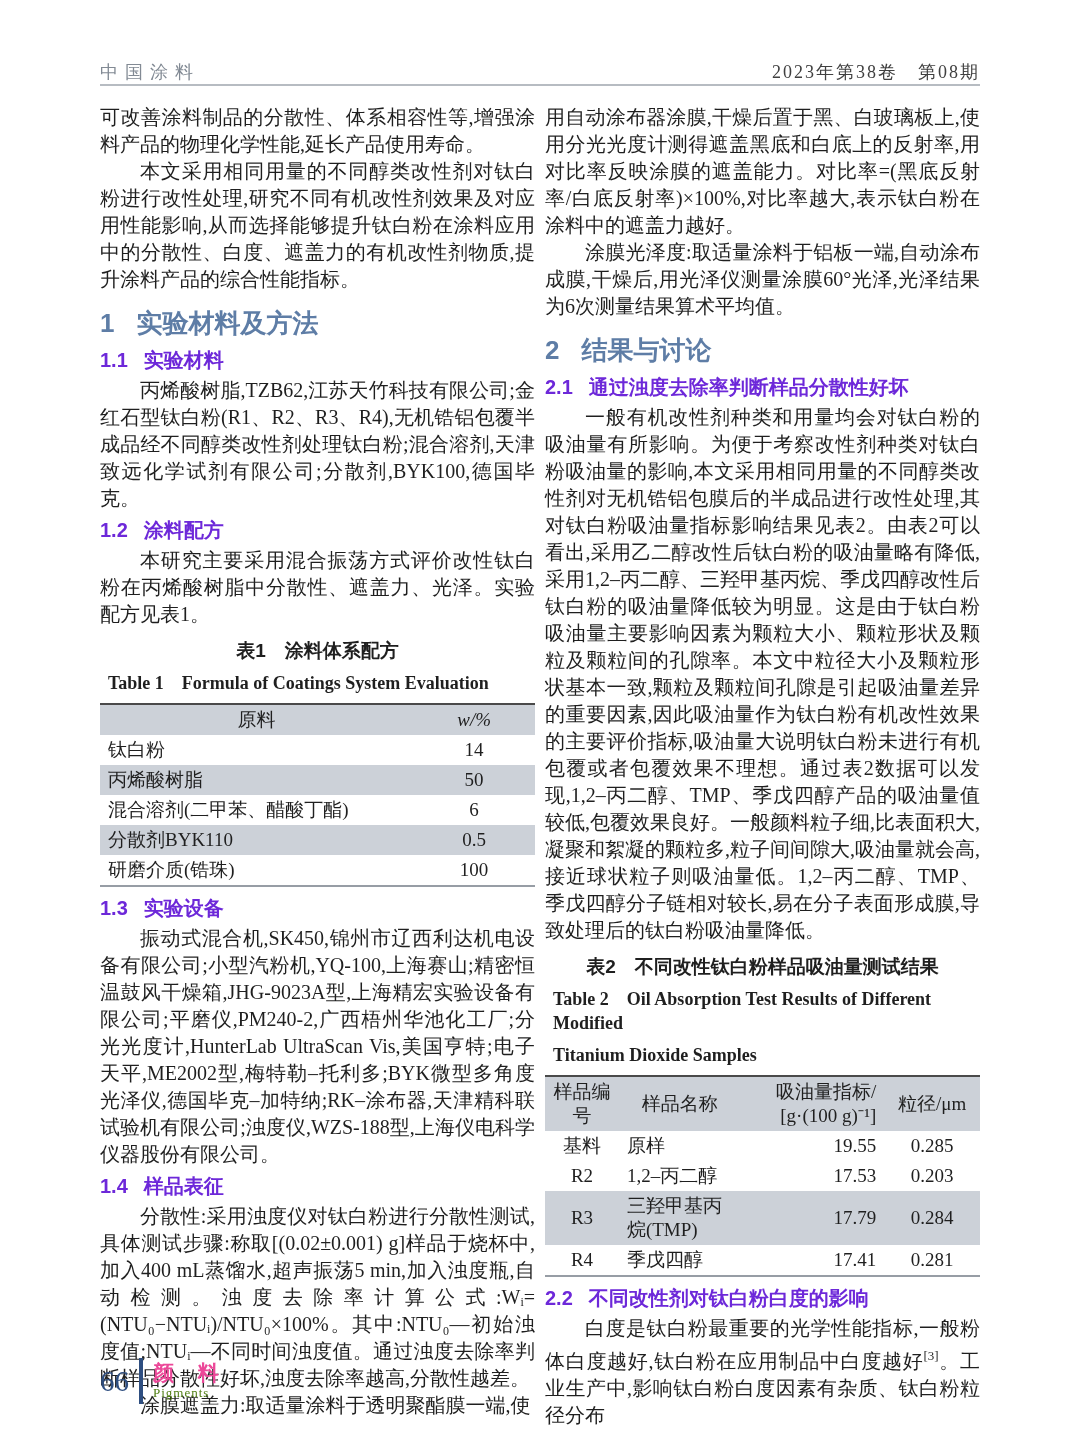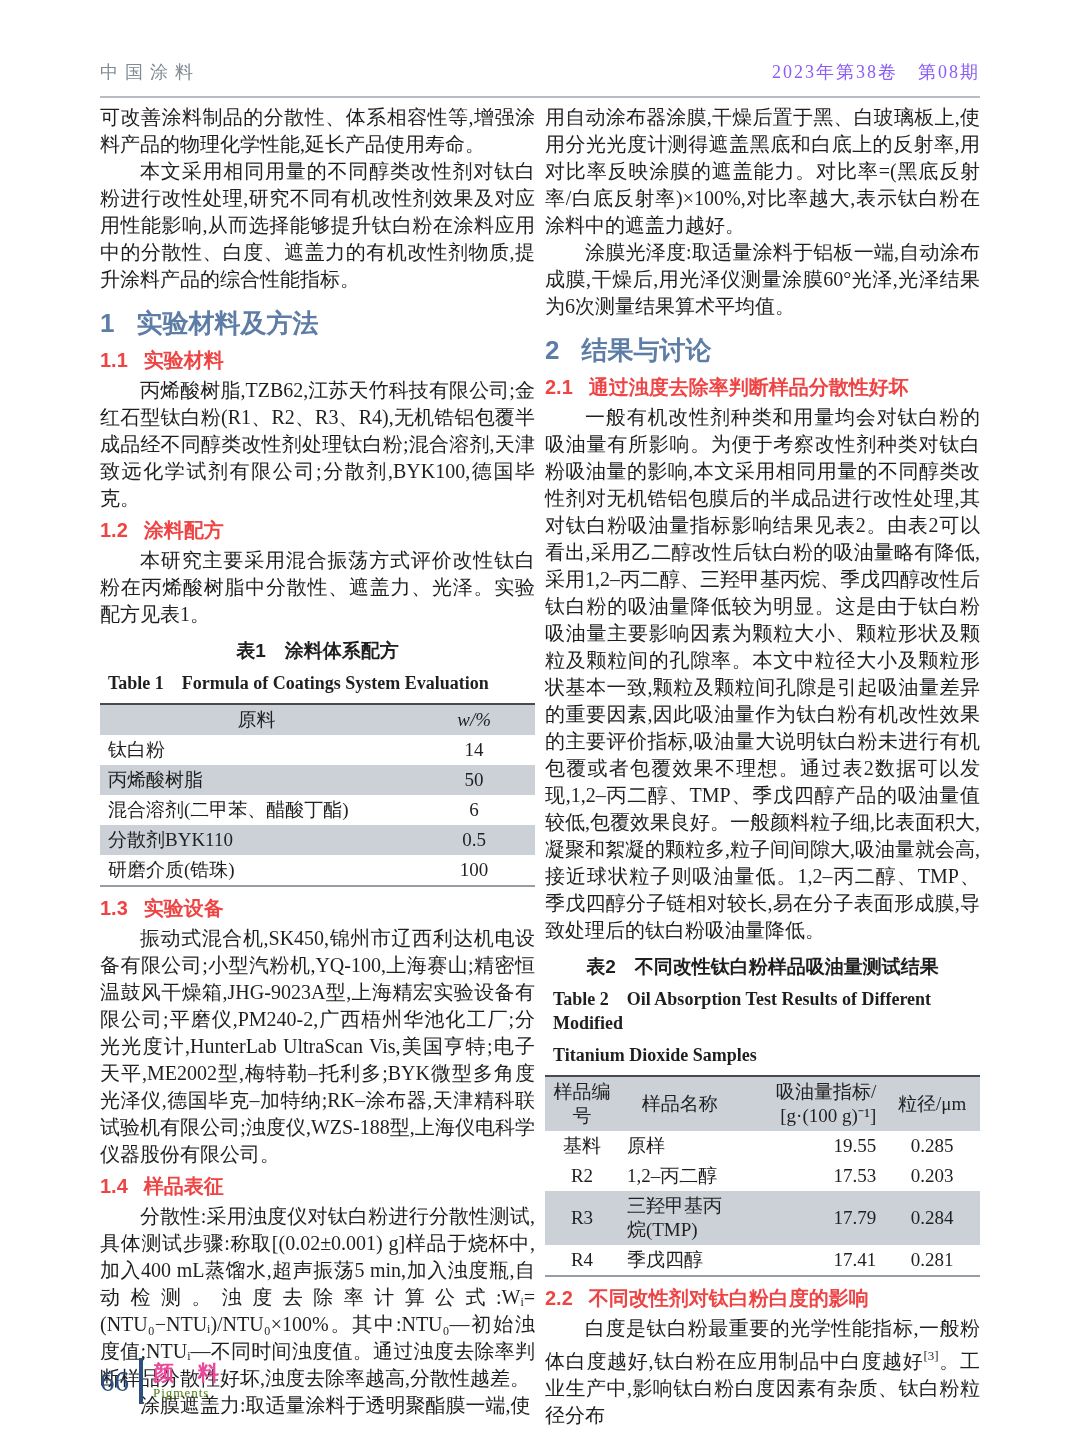--- a/index.html
+++ b/index.html
@@ -8,46 +8,46 @@
     width:1080px;height:1455px;
     background:#ffffff;
     font-family:"Liberation Serif", serif;
     color:#1f1f1f;
     overflow:hidden;
   }
   
   .running-head{
     position:absolute;top:60px;left:100px;right:100px;
     display:flex;justify-content:space-between;align-items:flex-end;
-    padding-bottom:12px;border-bottom:2px solid #b7bcc2;
+    padding-bottom:0;border-bottom:2px solid #b7bcc2;
     font-size:18px;color:#828a94;
   }
   .running-head .journal{letter-spacing:7px;}
-  .running-head .issue{letter-spacing:2px;color:#8b5cf6;}
+  .running-head .issue{letter-spacing:2px;color:#404040;}
   
   .columns{
     position:absolute;top:104px;left:100px;
     width:880px;display:flex;gap:10px;
   }
   .col{width:435px;}
   p.body{
     margin:0;font-size:20px;line-height:27px;
     text-align:justify;
   }
   p.ind{text-indent:2em;}
   
   .h1{
     font-family:"Liberation Sans", sans-serif;font-weight:700;
     color:#5e7da6;font-size:26px;line-height:32px;
     margin:14px 0 8px 0;
   }
   .h1 .num{margin-right:22px;}
   .h2{
     font-family:"Liberation Sans", sans-serif;font-weight:700;
-    color:#ef4444;font-size:20px;line-height:26px;
+    color:#6d28d9;font-size:20px;line-height:26px;
     margin:5px 0 4px 0;
   }
   .h2 .num{margin-right:16px;}
   
   .tbl-block{margin:10px 0 8px 0;}
   .cap-cn{
     font-family:"Liberation Sans", sans-serif;font-weight:700;
     font-size:19px;text-align:center;margin:0 0 3px 0;line-height:25px;
   }
   .cap-en{

